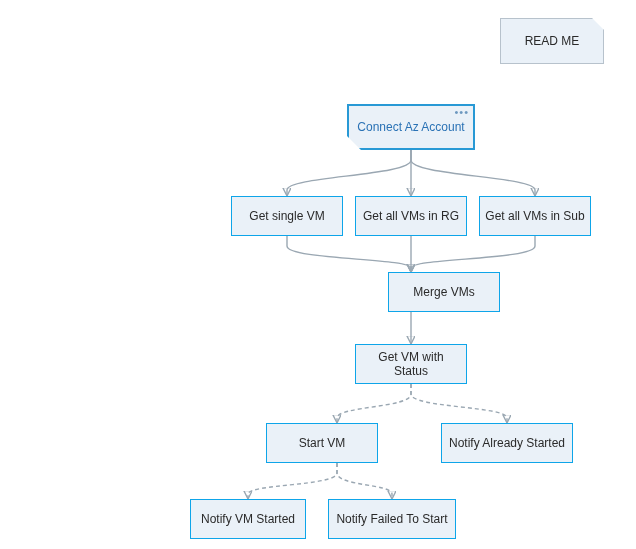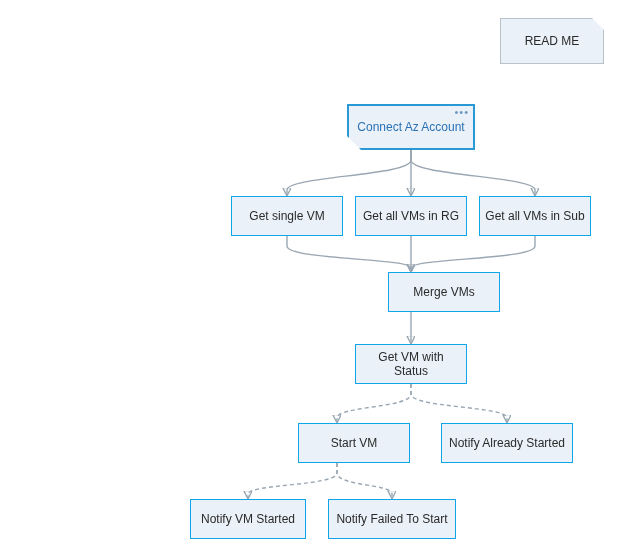--- a/index.html
+++ b/index.html
@@ -73,21 +73,21 @@
 
   .rect-sm {
     width: 112px;
     height: 40px;
   }
   .get-single   { left: 231px; top: 196px; }
   .get-rg       { left: 355px; top: 196px; }
   .get-sub      { left: 479px; top: 196px; text-align: center; }
   .merge        { left: 355px; top: 272px; margin-left: 33px; }
   .get-status   { left: 355px; top: 344px; }
-  .start-vm     { left: 298px; top: 423px; }
+  .start-vm     { left: 266px; top: 423px; }
   .notify-already { left: 441px; top: 423px; width:132px; }
   .notify-started { left: 190px; top: 499px; width:116px; }
   .notify-failed  { left: 328px; top: 499px; width:128px;text-align:center; }
 
 </style>
 </head>
 <body>
 
 <div class="canvas">
 

